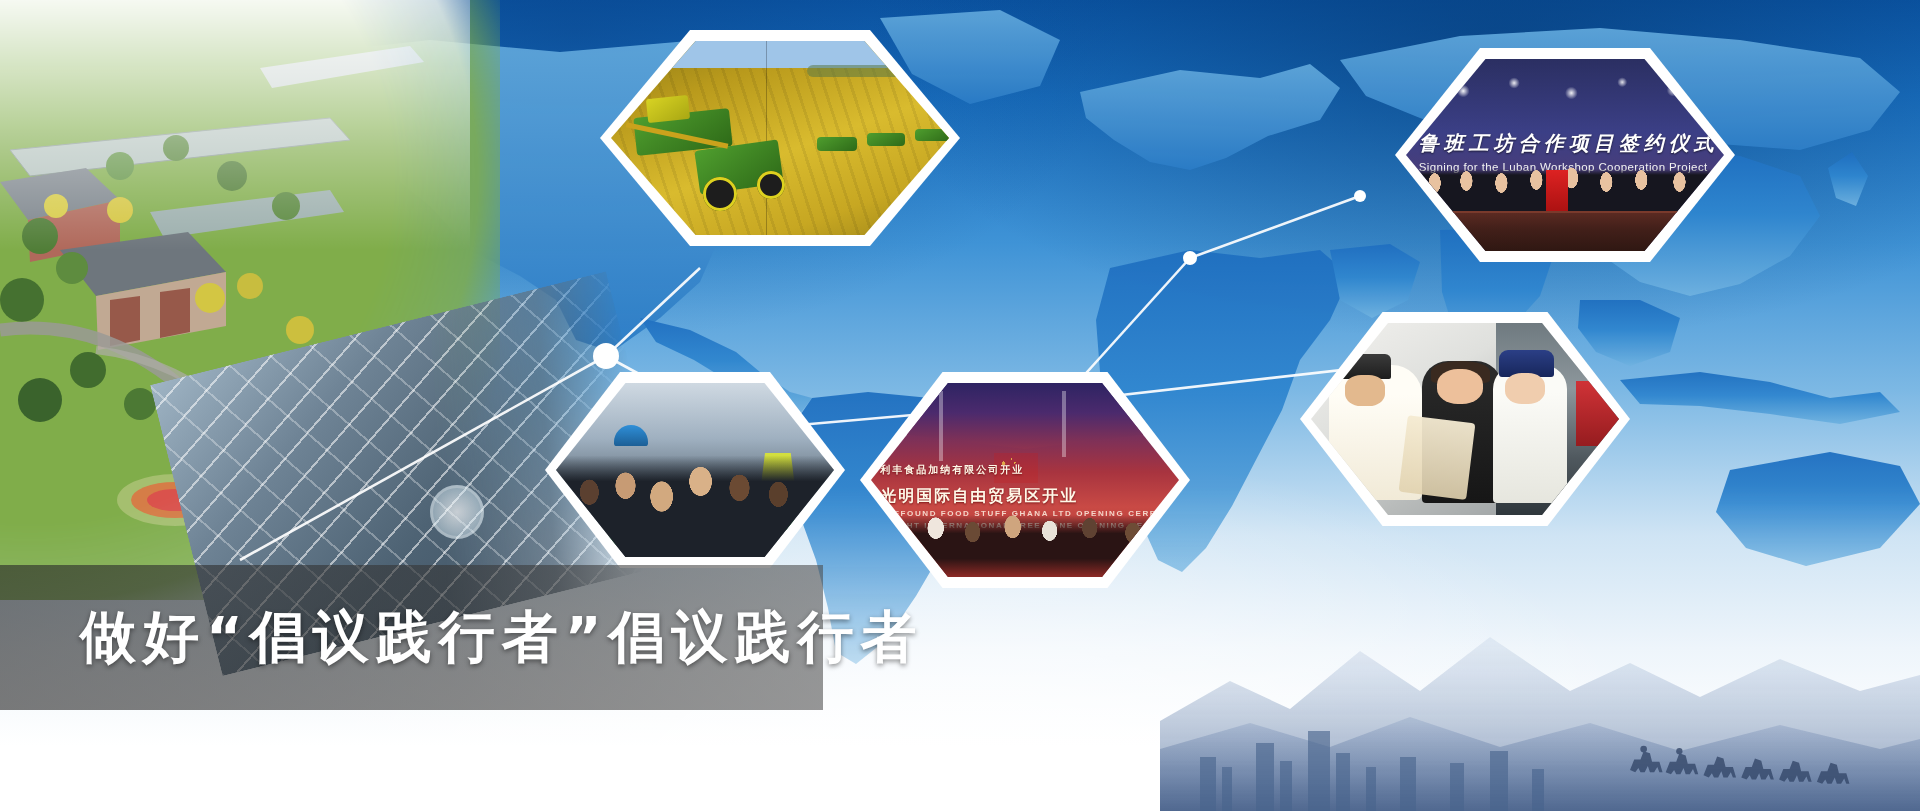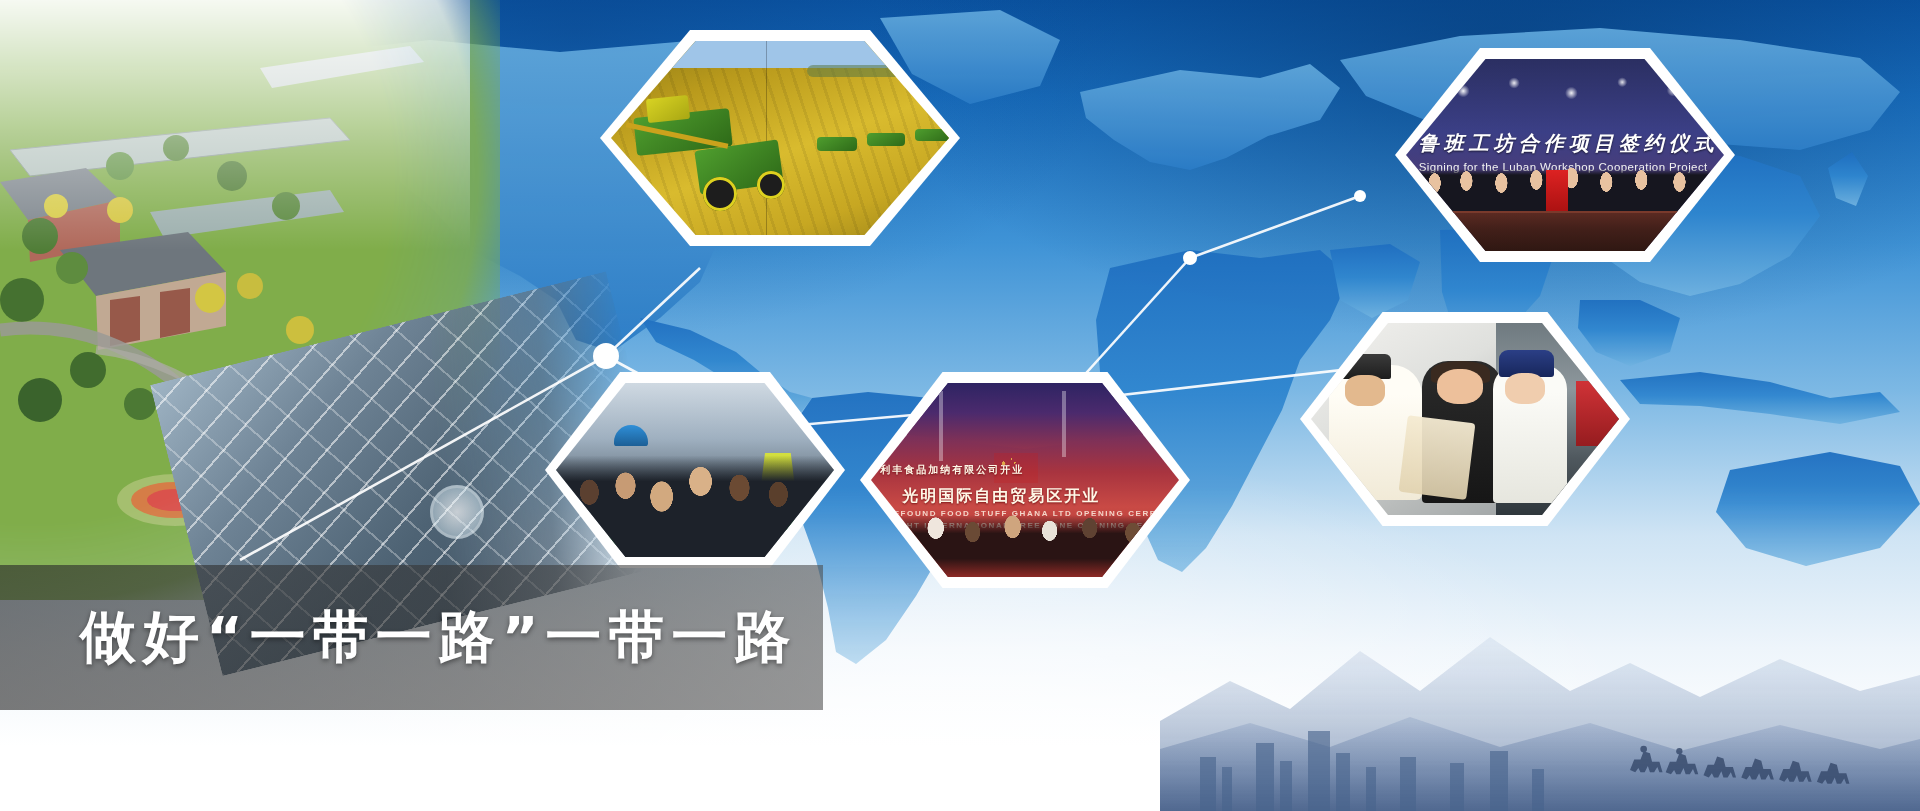--- a/index.html
+++ b/index.html
@@ -212,21 +212,20 @@
   .lf-pole{ position:absolute; width:4px; background:rgba(255,255,255,.35); }
   .lf-cn1{
     position:absolute; left:3%; right:2%; top:41%;
     color:#fff8e8; font-size:10px; font-weight:bold; letter-spacing:2px; white-space:nowrap;
     text-shadow:0 1px 2px rgba(90,0,0,.7);
   }
   .lf-cn2{
     position:absolute; left:3%; right:2%; top:53%;
     color:#fff8e8; font-size:16px; font-weight:bold; letter-spacing:2px; white-space:nowrap;
     text-shadow:0 1px 2px rgba(90,0,0,.7);
-    margin-left:22px;
   }
   .lf-en1{
     position:absolute; left:3%; right:1%; top:65%;
     color:rgba(255,245,230,.82); font-size:8px; font-weight:bold; letter-spacing:1.6px; white-space:nowrap;
   }
   .lf-en2{
     position:absolute; left:3%; right:1%; top:71%;
     color:rgba(255,245,230,.82); font-size:8px; font-weight:bold; letter-spacing:1.6px; white-space:nowrap;
   }
   .lf-flag{
@@ -574,15 +573,15 @@
       <div class="ch-hairB"></div>
       <div class="ch-faceB"></div>
       <div class="ch-figC"></div>
       <div class="ch-hatC"></div>
       <div class="ch-faceC"></div>
       <div class="ch-dough"></div>
     </div>
   </div>
 
   <div class="headline-band"></div>
-  <div class="headline-text">做好“一带一路”一带一路</div>
+  <div class="headline-text">做好“倡议践行者”倡议践行者</div>
 
 </div>
 
 </body></html>

